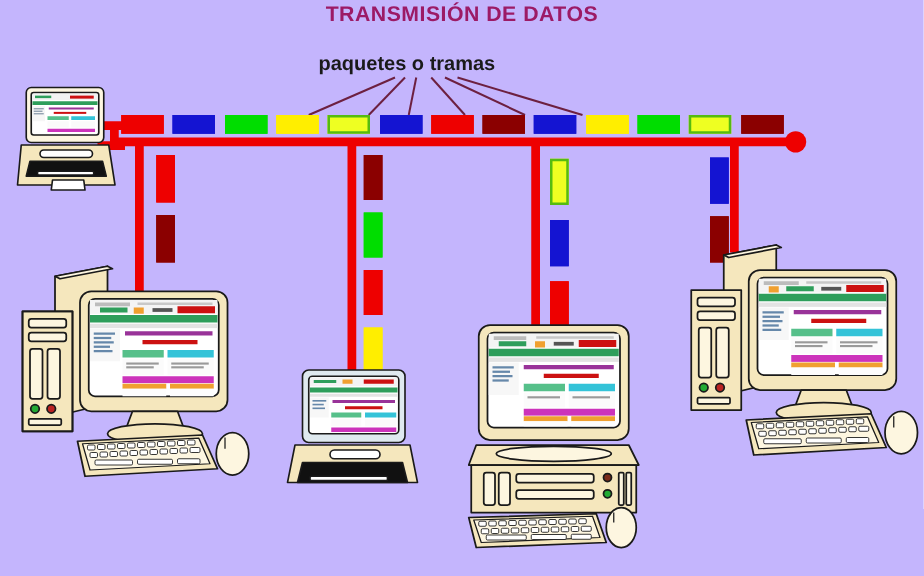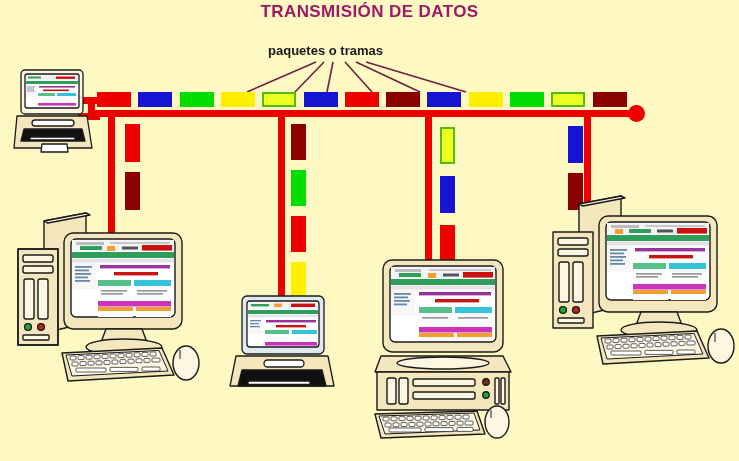--- a/index.html
+++ b/index.html
@@ -7,39 +7,39 @@
     padding: 0;
     background: #ffffff;
   }
   body {
     font-family: "Liberation Sans", sans-serif;
   }
   #stage {
     position: relative;
     width: 739px;
     height: 461px;
-    background: #fef9c3;
+    background: #c4b5fd;
     overflow: hidden;
   }
   .abs { position: absolute; }
 
   
   #title {
     left: 0; top: 2px; width: 739px;
     text-align: center;
     font-size: 17px;
     font-weight: bold;
     letter-spacing: 0.4px;
     color: #9c1a66;
     white-space: nowrap;
   }
   #subtitle {
     left: 0; top: 43px; width: 651px;
     text-align: center;
-    font-size: 13px;
+    font-size: 16px;
     font-weight: bold;
     color: #1a1a1a;
     white-space: nowrap;
   }
 
   
   .bus-h {
     background: #ee0000;
     height: 7px;
   }

